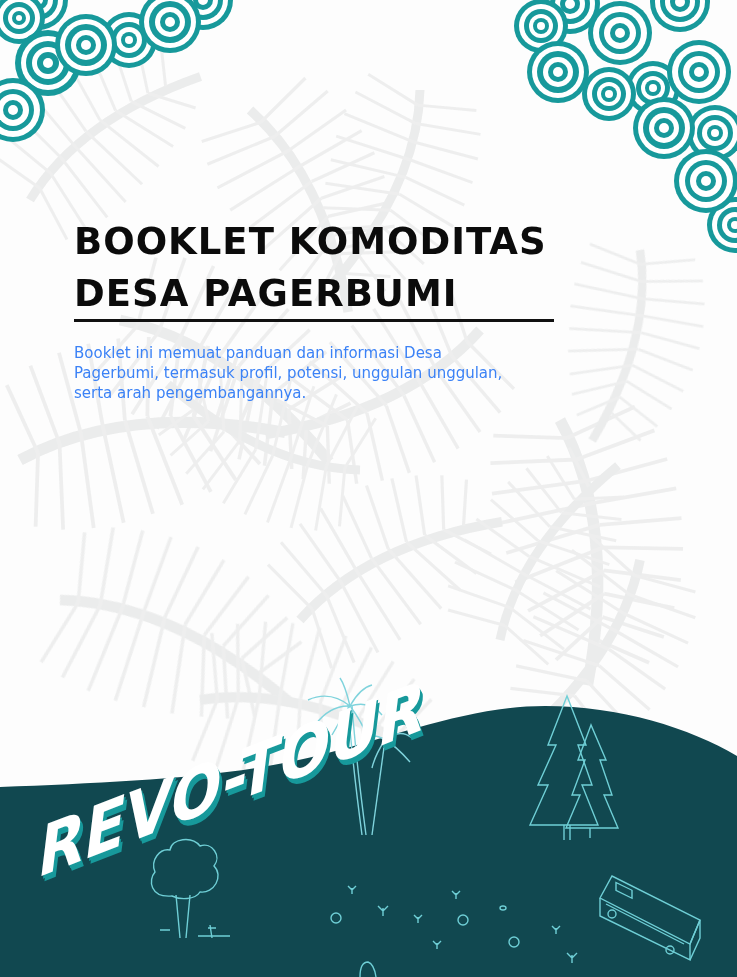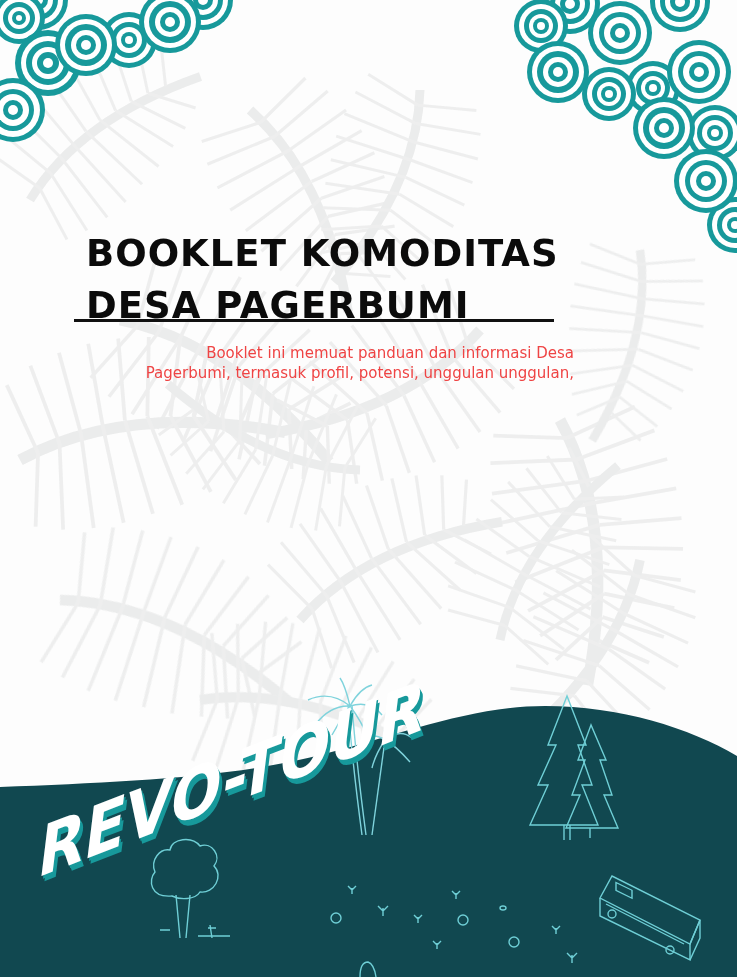--- a/index.html
+++ b/index.html
@@ -8,30 +8,30 @@
     position: relative; background: #ffffff;
     font-family: "DejaVu Sans", sans-serif;
   }
   .page { position: absolute; inset: 0; overflow: hidden; background: #fdfdfd; }
   .bg-palms { position: absolute; inset: 0; }
   .rings { position: absolute; inset: 0; pointer-events: none; }
   .title {
     position: absolute; left: 74px; top: 216px; width: 520px;
     font-family: "DejaVu Sans", sans-serif; font-weight: bold;
     font-size: 37px; line-height: 52px; letter-spacing: 1px;
-    color: #0b0b0b; margin: 12px;
+    color: #0b0b0b; margin: 0;
   }
   .title-rule {
     position: absolute; left: 74px; top: 319px; width: 480px; height: 3px;
     background: #111111;
   }
   .desc {
     position: absolute; left: 74px; top: 343px; width: 500px;
     font-family: "DejaVu Sans", sans-serif; font-size: 15px; line-height: 20px;
-    color: #ef4444; margin: 0; text-align: right;
+    color: #3b82f6; margin: 0;
   }
   .bottom-svg { position: absolute; left: 0; top: 0; }
 </style>
 </head>
 <body>
 
 <div class="page">
 
   <svg class="bg-palms" width="737" height="977" viewBox="0 0 737 977">
     <defs>
@@ -252,20 +252,21 @@
 
   <h1 class="title">
     <span>BOOKLET KOMODITAS</span><br>
     <span>DESA PAGERBUMI</span>
   </h1>
   <div class="title-rule"></div>
 
   <p class="desc">
     <span>Booklet ini memuat panduan dan informasi Desa</span><br>
     <span>Pagerbumi, termasuk profil, potensi, unggulan unggulan,</span><br>
+    <span>serta arah pengembangannya.</span>
   </p>
 
   <svg class="bottom-svg" width="737" height="977" viewBox="0 0 737 977">
     <path d="M0 787 C120 782 230 778 320 755 C400 735 470 706 545 706 C620 706 690 728 737 756 L737 977 L0 977 Z" fill="#114850"></path>
 
     <g stroke="#7fd3dc" stroke-width="1.4" fill="none">
       <path d="M348 705 Q352 760 362 835"></path>
       <path d="M352 705 Q356 760 366 835"></path>
       <path d="M350 706 Q330 690 308 700"></path>
         <path d="M350 706 Q330 705 315 725"></path>

